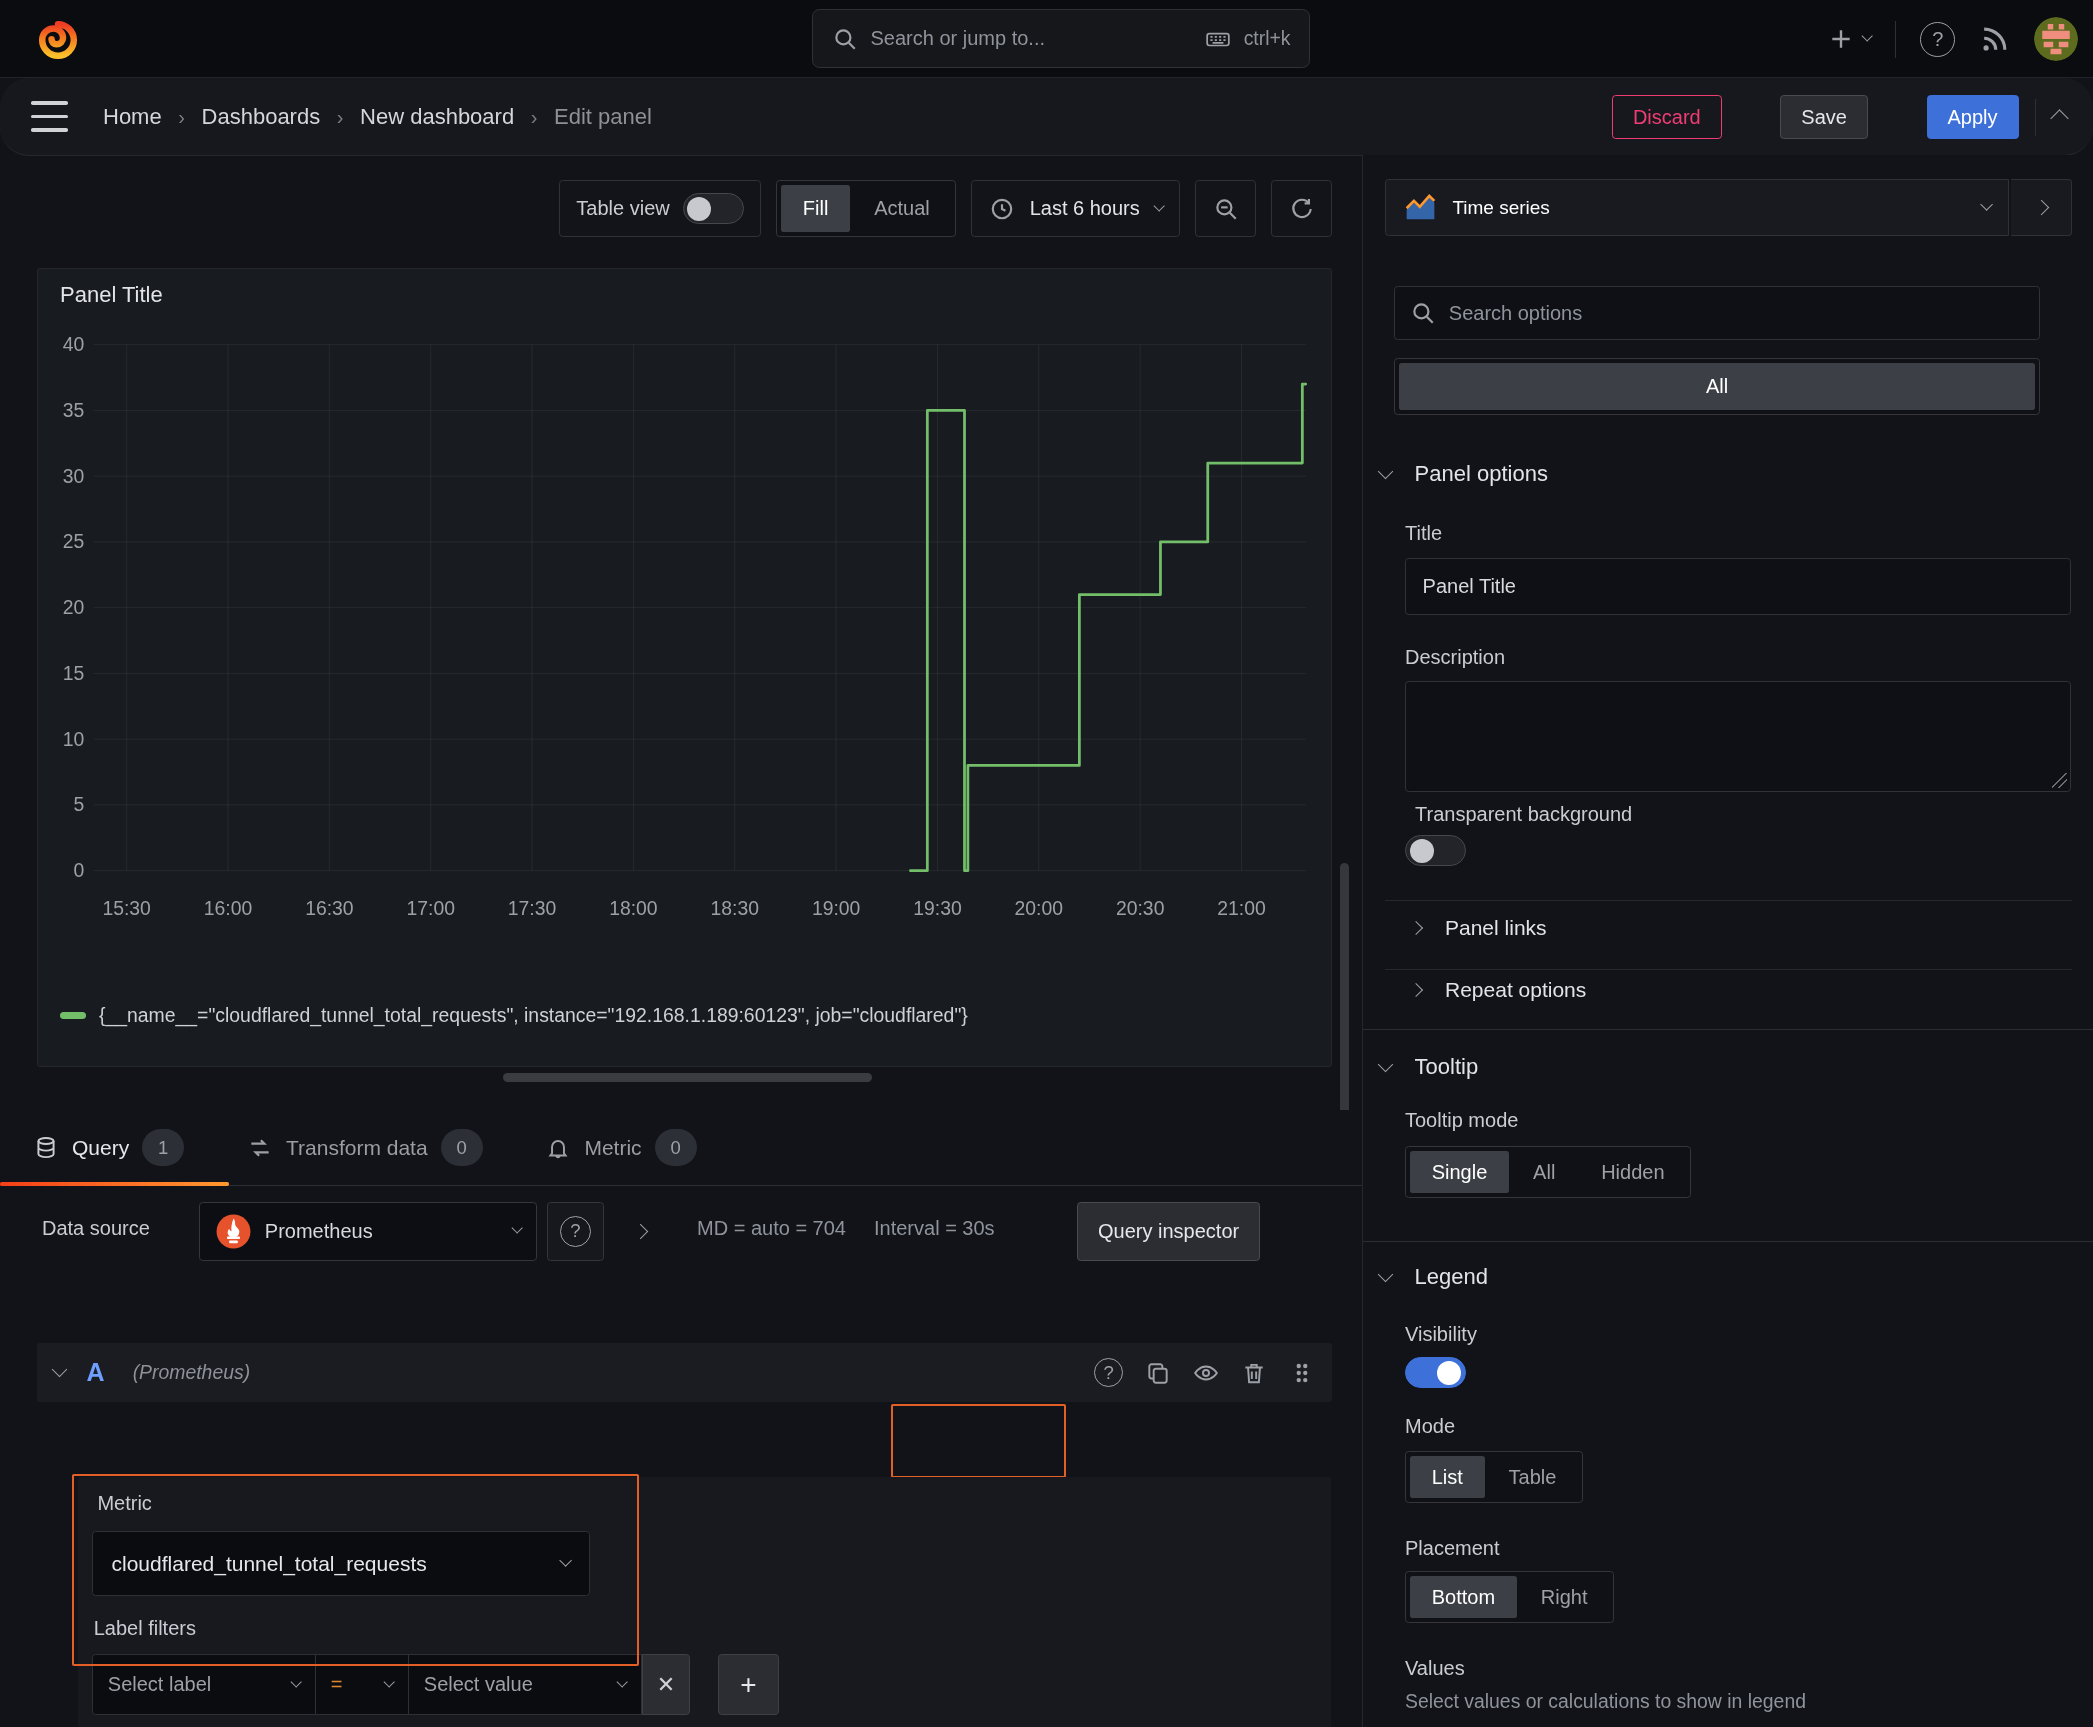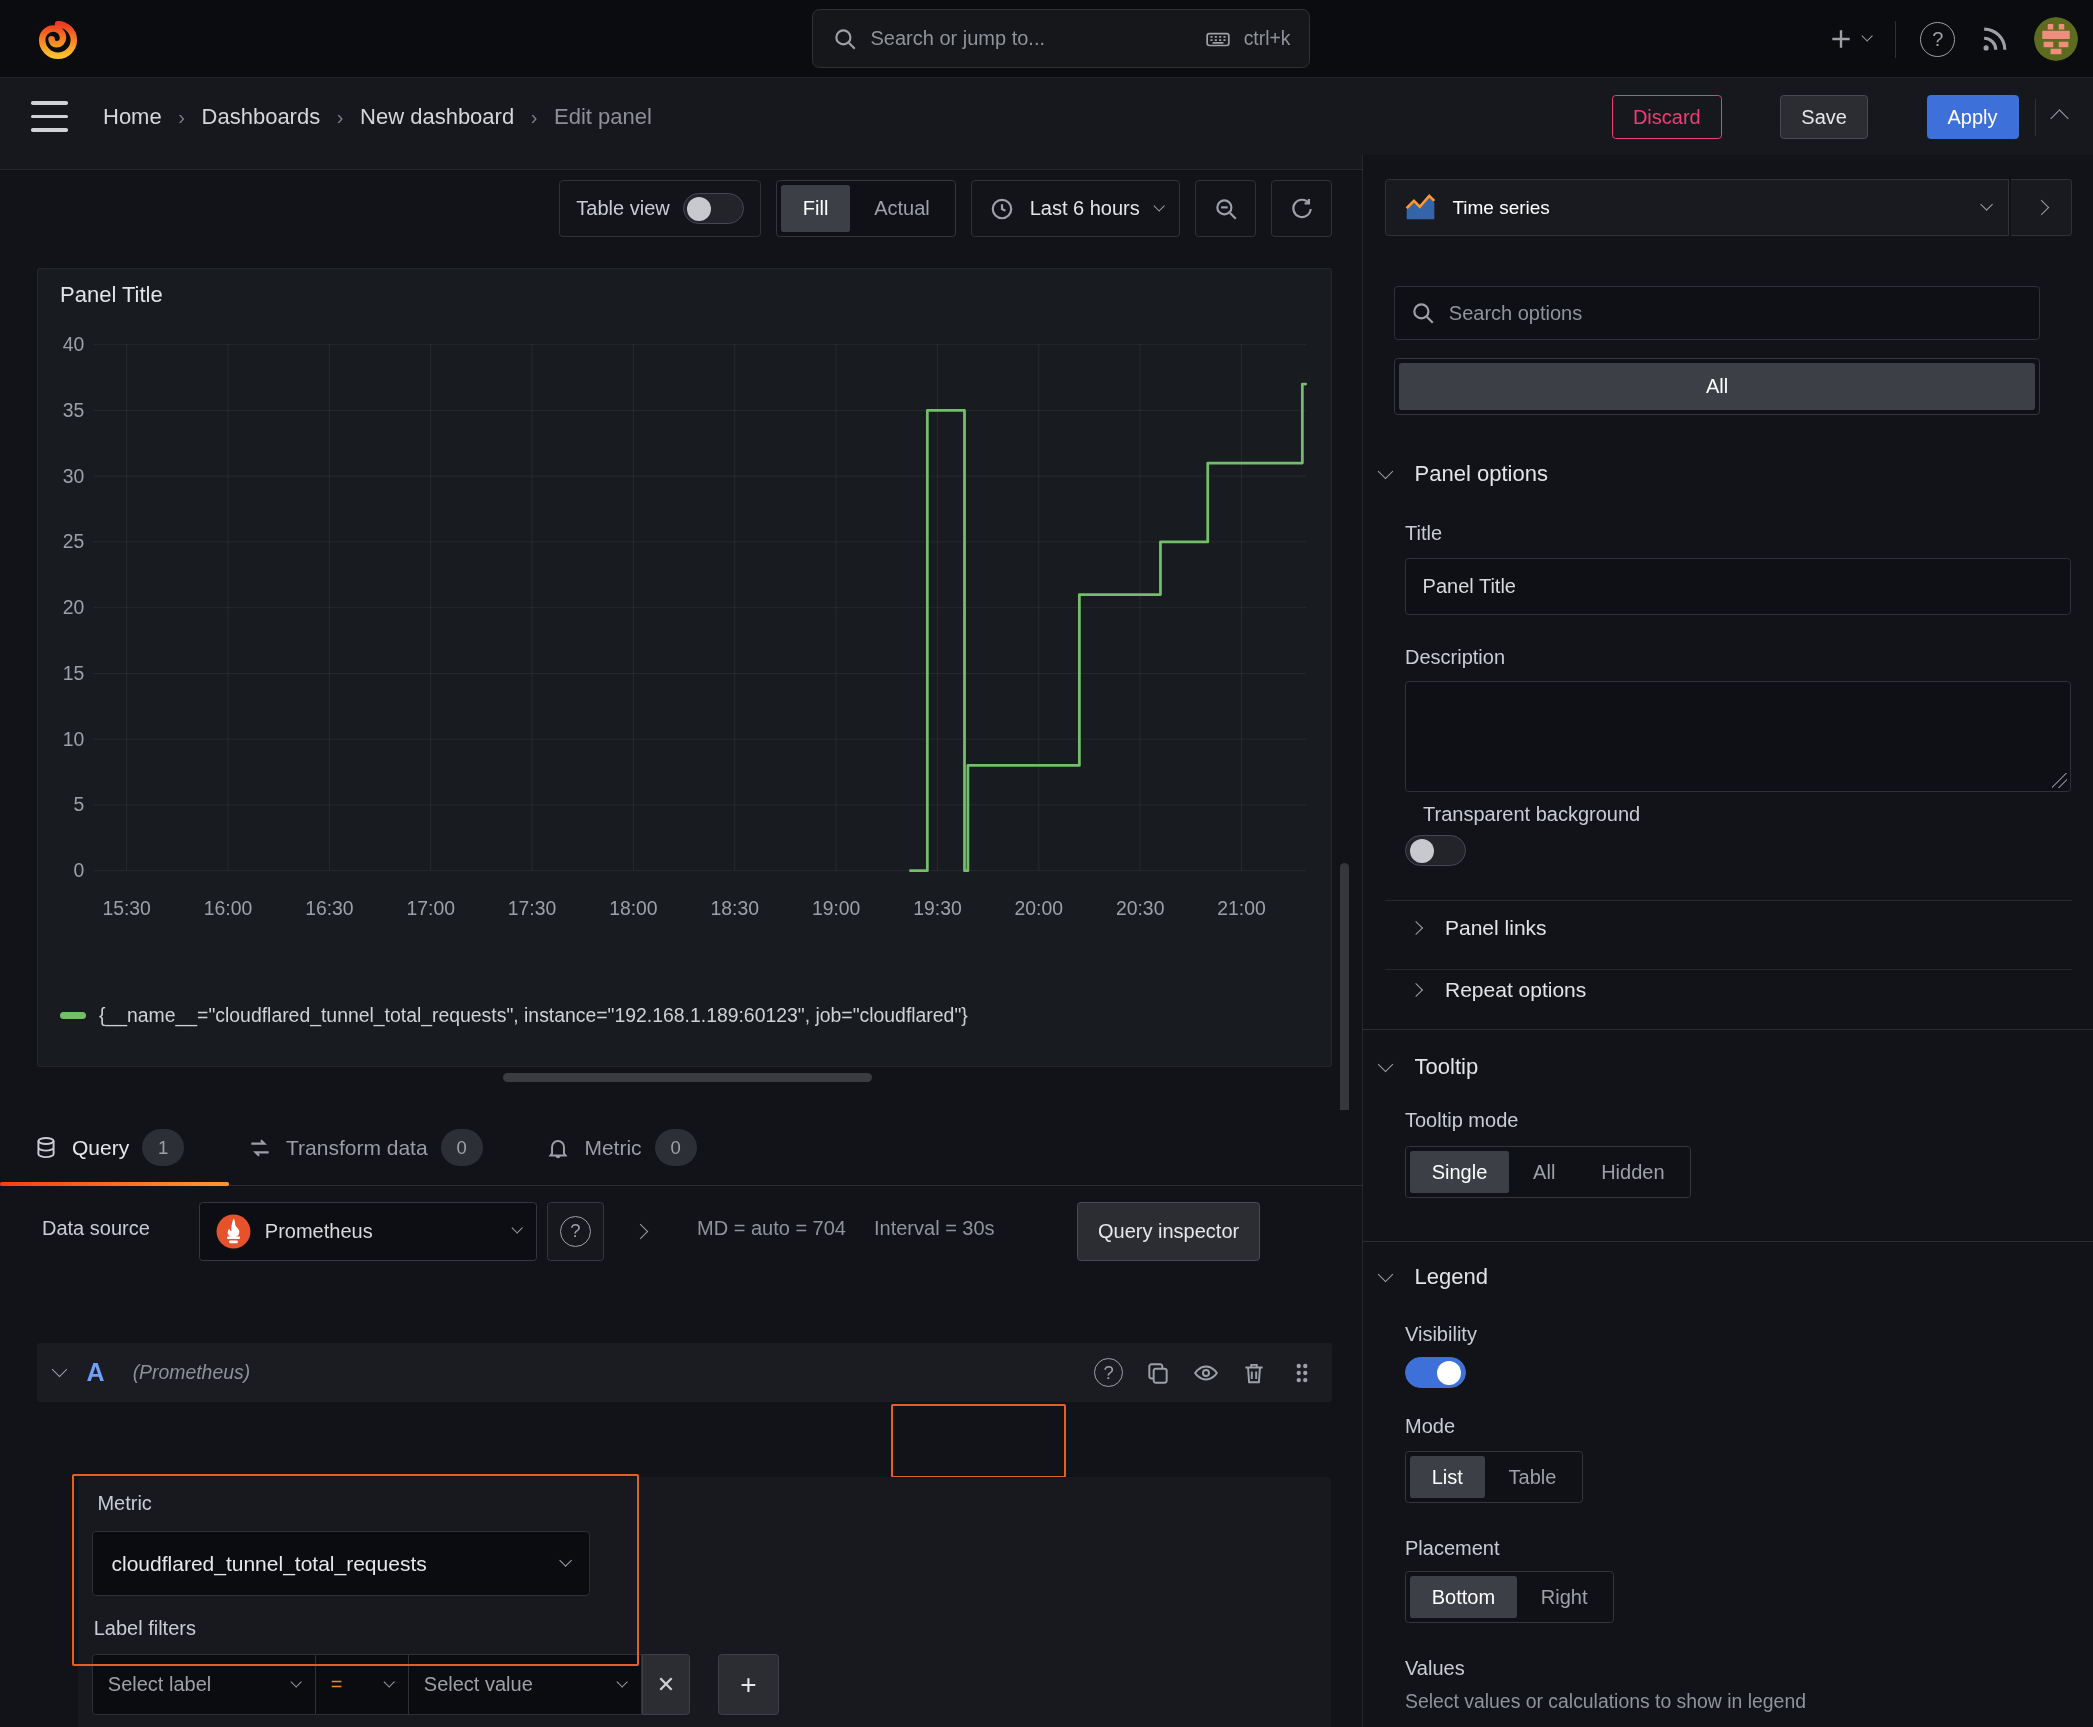--- a/index.html
+++ b/index.html
@@ -21,21 +21,21 @@
   
   #topnav{left:0;top:0;width:2093px;height:78px;background:var(--nav);border-bottom:0.9px solid #222429;}
   #searchbox{left:812px;top:9.2px;width:498px;height:59px;background:#16171b;border:0.9px solid #2f3136;border-radius:7.4px;padding:0 18.5px;gap:13px;}
   #searchbox input{flex:1;background:transparent;border:none;outline:none;color:var(--text);font-size:20px;}
   #searchbox input::placeholder{color:#8f939b;}
   .shortcut{color:#8f939b;font-size:19.4px;}
   #nav-right{right:14.8px;top:0;height:78px;gap:24px;}
   .navdiv{width:0.9px;height:37px;background:#2e3036;}
   #avatar{width:44px;height:44px;border-radius:50%;overflow:hidden;}
   
-  #crumbbar{left:0;top:78px;width:2093px;height:92px;background:var(--crumb);border-bottom:0.9px solid var(--border2);}
+  #crumbbar{left:0;top:78px;width:2093px;height:78px;background:var(--crumb);border-bottom:0.9px solid var(--border2);border-radius:29px;}
   #burger{left:31px;top:23px;width:37px;height:31px;display:flex;flex-direction:column;justify-content:space-between;cursor:pointer;}
   #burger span{height:3.7px;background:#d0d2d6;border-radius:1.8px;}
   #crumbs{left:103px;top:0;height:78px;gap:16.6px;font-size:22px;color:#d5d6da;}
   #crumbs .sep{color:#7b7e85;font-size:20px;}
   #crumbs .cur{color:#8e9097;}
   #crumb-actions{right:20px;top:0;height:78px;gap:16.6px;}
   .btn{height:44px;padding:12px 20px;border-radius:3.7px;font-size:20px;display:inline-flex;align-items:center;justify-content:center;cursor:pointer;white-space:nowrap;margin-left:42px;}
   .btn-sec{background:var(--btn);border:0.9px solid var(--btn-border);color:#e6e7ea;}
   .btn-pri{background:var(--accent_blue);color:#fff;border:0.9px solid var(--accent_blue);}
   .btn-danger{background:transparent;border:0.9px solid var(--discard_pink);color:var(--discard_pink);}
@@ -416,21 +416,21 @@
       <span>Panel options</span>
     </div>
     <span class="sb sub-label" style="left:42px;top:367px">Title</span>
     <input class="sb sb-input" style="left: 42px; top: 403px;" value="Panel Title">
     <span class="sb sub-label" style="left:42px;top:491px">Description</span>
     <div class="sb" style="left:42px;top:526px">
       <div id="desc-area">
           <span class="resize-corner"></span>
         </div>
     </div>
-    <span class="sb sub-label" style="left:60px;top:648px">Transparent background</span>
+    <span class="sb sub-label" style="left:52px;top:648px">Transparent background</span>
     <span class="sb toggle" style="left:42px;top:680px">
         <span class="knob"></span>
       </span>
 
     <div class="sb sb-divider" style="top:745px"></div>
     <div class="sb sec-head" style="left:48px;top:761px;font-size:21px">
       <i class="chv r" style="width:10px;height:10px"></i>
       <span>Panel links</span>
     </div>
     <div class="sb sb-divider" style="top:814px"></div>

